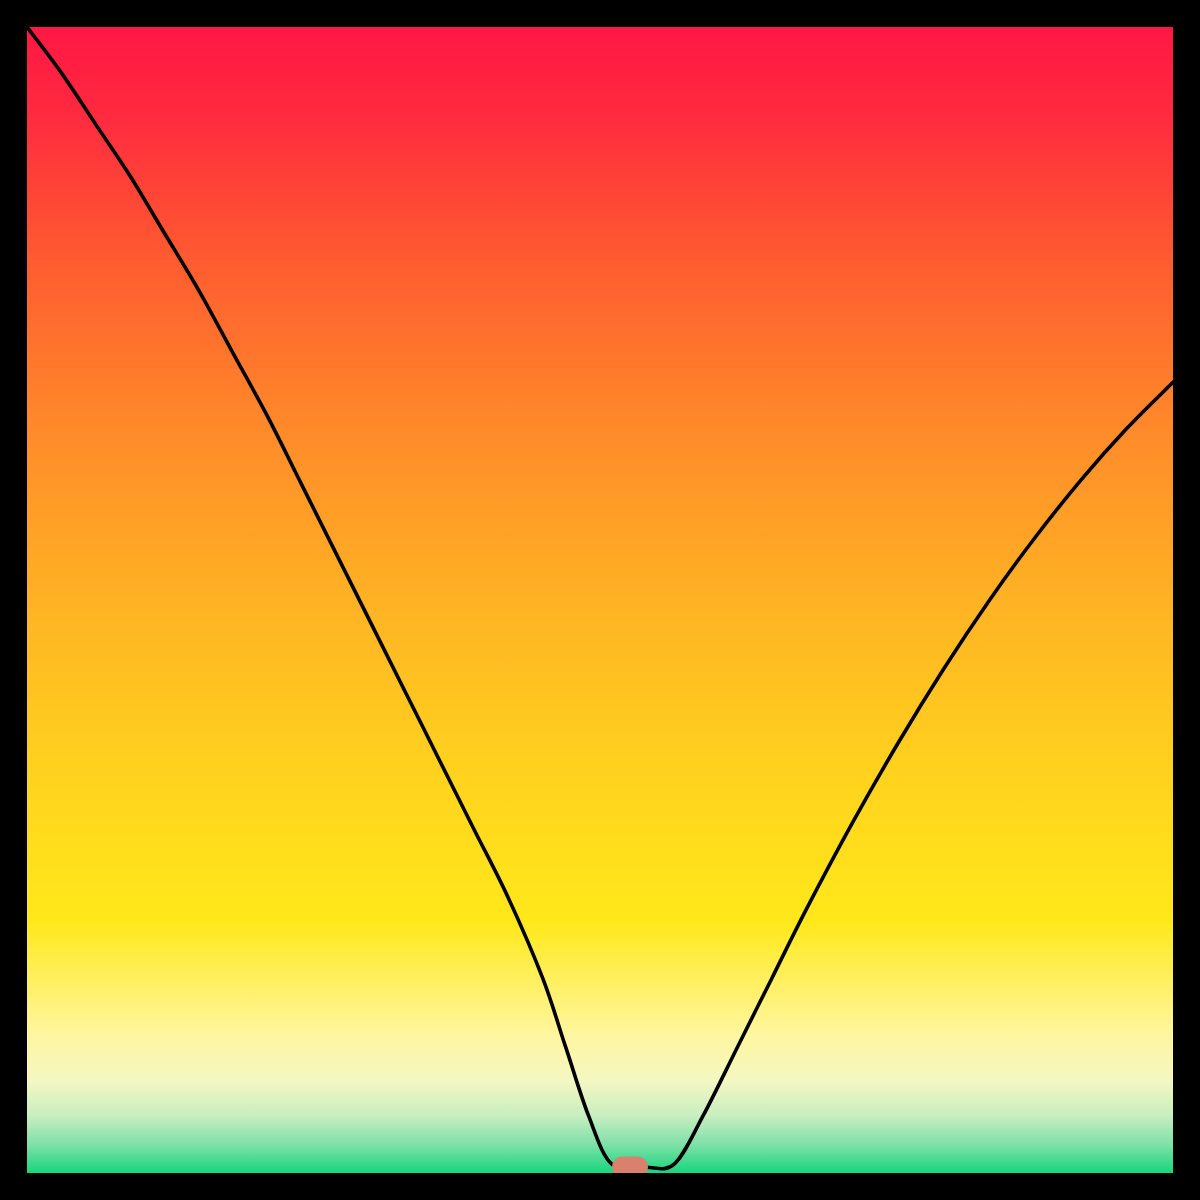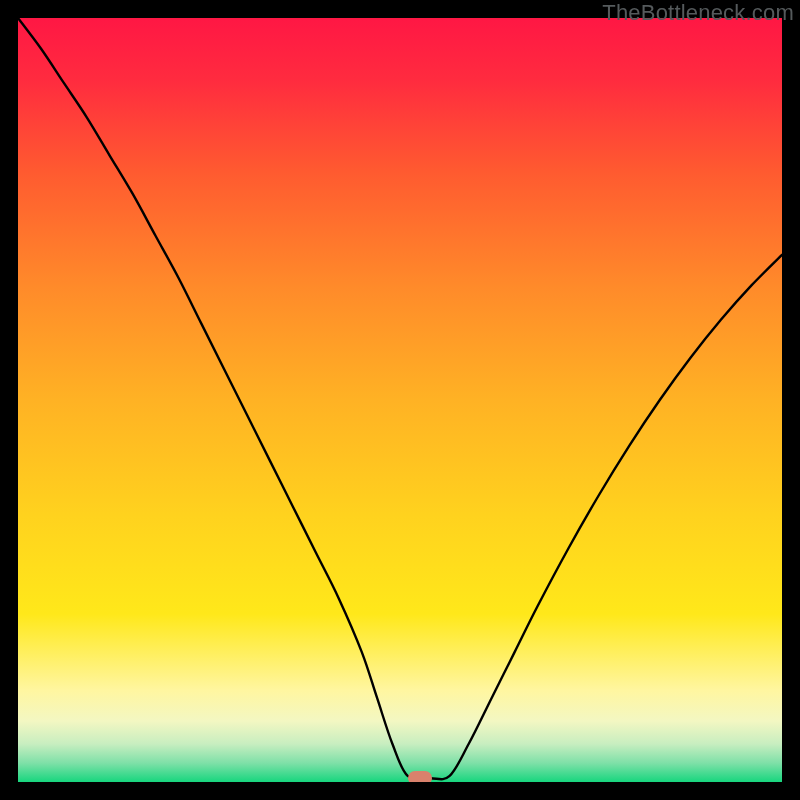--- a/index.html
+++ b/index.html
@@ -76,14 +76,13 @@
       <rect x="0" y="0" width="764" height="764" fill="url(#bg)"></rect>
     </svg>
 
     <svg class="curve" width="764" height="764" viewBox="0 0 764 764" preserveAspectRatio="none">
       <path id="curve-path" d="M 0 0 C 3.82 5.0933333333333435, 15.279999999999998 19.736666666666736, 22.919999999999998 30.56000000000006 C 30.56 41.38333333333338, 38.199999999999996 53.47999999999994, 45.839999999999996 64.93999999999994 C 53.48 76.39999999999993, 61.11999999999999 87.22333333333337, 68.75999999999999 99.32000000000005 C 76.39999999999999 111.41666666666673, 84.03999999999999 124.78666666666665, 91.67999999999999 137.51999999999998 C 99.32 150.2533333333333, 106.96 162.35000000000002, 114.6 175.72000000000003 C 122.24 189.09000000000003, 129.88 203.73333333333335, 137.51999999999998 217.74 C 145.15999999999997 231.74666666666667, 152.8 245.11666666666665, 160.44 259.76 C 168.07999999999998 274.4033333333333, 175.71999999999997 290.32000000000005, 183.35999999999999 305.6 C 191 320.88, 198.64 336.15999999999997, 206.28 351.44 C 213.92000000000002 366.72, 221.56 382, 229.2 397.28000000000003 C 236.83999999999997 412.56000000000006, 244.48000000000002 427.84000000000003, 252.12 443.12 C 259.76 458.4, 267.4 473.68000000000006, 275.03999999999996 488.96000000000004 C 282.67999999999995 504.24, 290.32000000000005 519.52, 297.96000000000004 534.8 C 305.6 550.0799999999999, 313.24 564.0866666666666, 320.88 580.64 C 328.52 597.1933333333334, 337.43333333333334 617.5666666666666, 343.8 634.12 C 350.1666666666667 650.6733333333334, 353.9866666666667 664.6800000000001, 359.08 679.96 C 364.1733333333333 695.24, 369.26666666666665 712.8119999999999, 374.36 725.8 C 379.4533333333334 738.788, 383.2733333333333 752.158, 389.64 757.888 C 396.00666666666666 763.618, 405.5566666666667 760.18, 412.56 760.18 C 419.56333333333333 760.18, 425.2933333333333 763.618, 431.65999999999997 757.888 C 438.02666666666664 752.158, 443.75666666666666 738.788, 450.76 725.8 C 457.7633333333333 712.8119999999999, 466.04 695.24, 473.68 679.96 C 481.32 664.6800000000001, 488.96000000000004 649.4, 496.6 634.12 C 504.24 618.84, 510.6066666666667 605.47, 519.52 588.28 C 528.4333333333333 571.0899999999999, 539.8933333333332 549.4433333333334, 550.0799999999999 530.98 C 560.2666666666667 512.5166666666667, 570.4533333333333 494.69, 580.64 477.5 C 590.8266666666667 460.31, 601.0133333333333 443.75666666666666, 611.2 427.84 C 621.3866666666668 411.9233333333333, 631.5733333333333 396.6433333333333, 641.76 382 C 651.9466666666667 367.3566666666667, 662.1333333333334 353.34999999999997, 672.32 339.97999999999996 C 682.5066666666667 326.60999999999996, 692.6933333333334 313.87666666666667, 702.88 301.78000000000003 C 713.0666666666666 289.6833333333334, 723.2533333333333 278.2233333333333, 733.4399999999999 267.4 C 743.6266666666666 256.57666666666665, 758.9066666666666 241.93333333333337, 764 236.84000000000003" fill="none" stroke="#000000" stroke-width="2.4" stroke-linecap="round" stroke-linejoin="round"></path>
     </svg>
 
     <div class="marker" id="marker" style="left: 401.864px; top: 760.18px; background: rgb(217, 129, 108);"></div>
   </div>
 
-  <div class="watermark">TheBottleneck.com</div>
 </div>
 
 </body></html>

